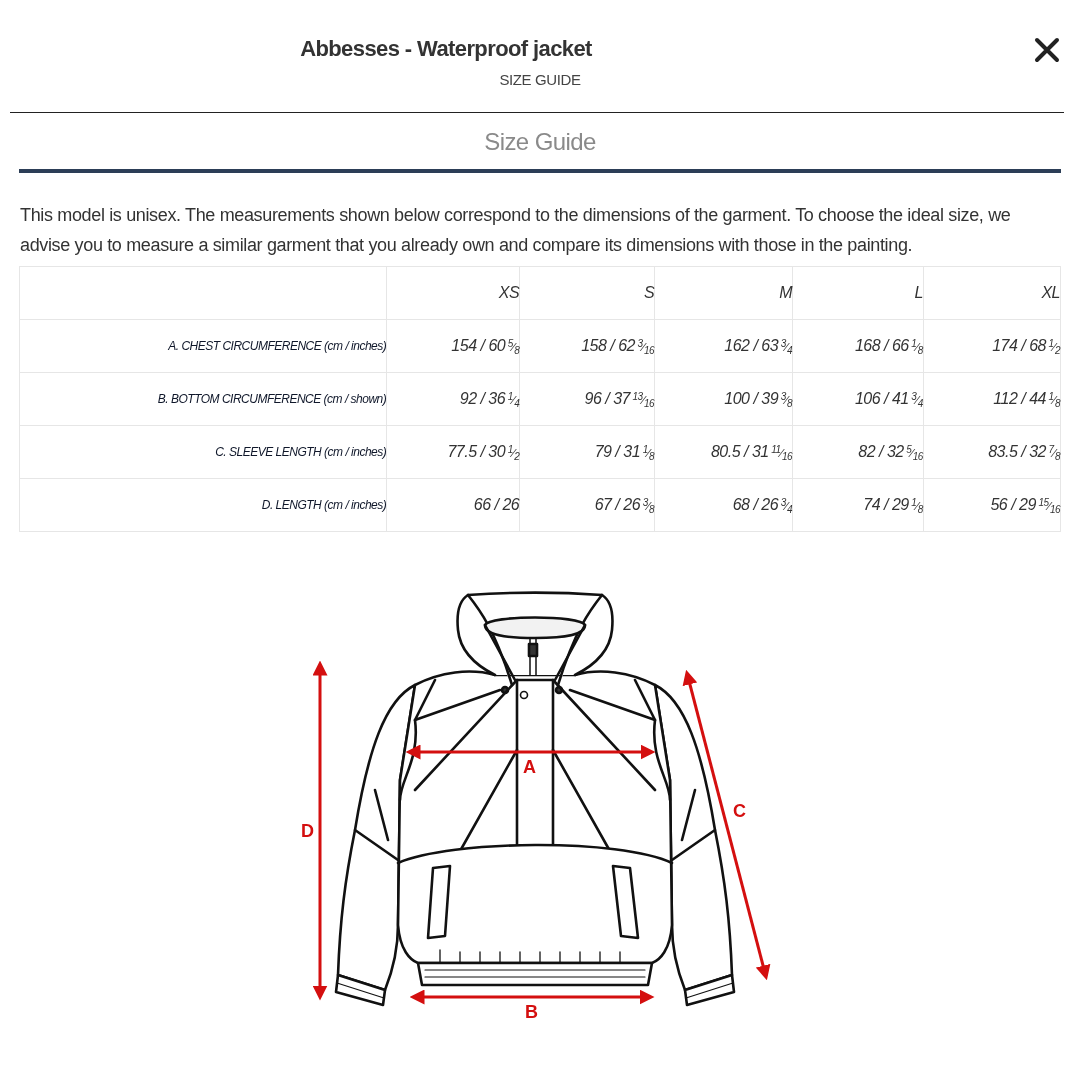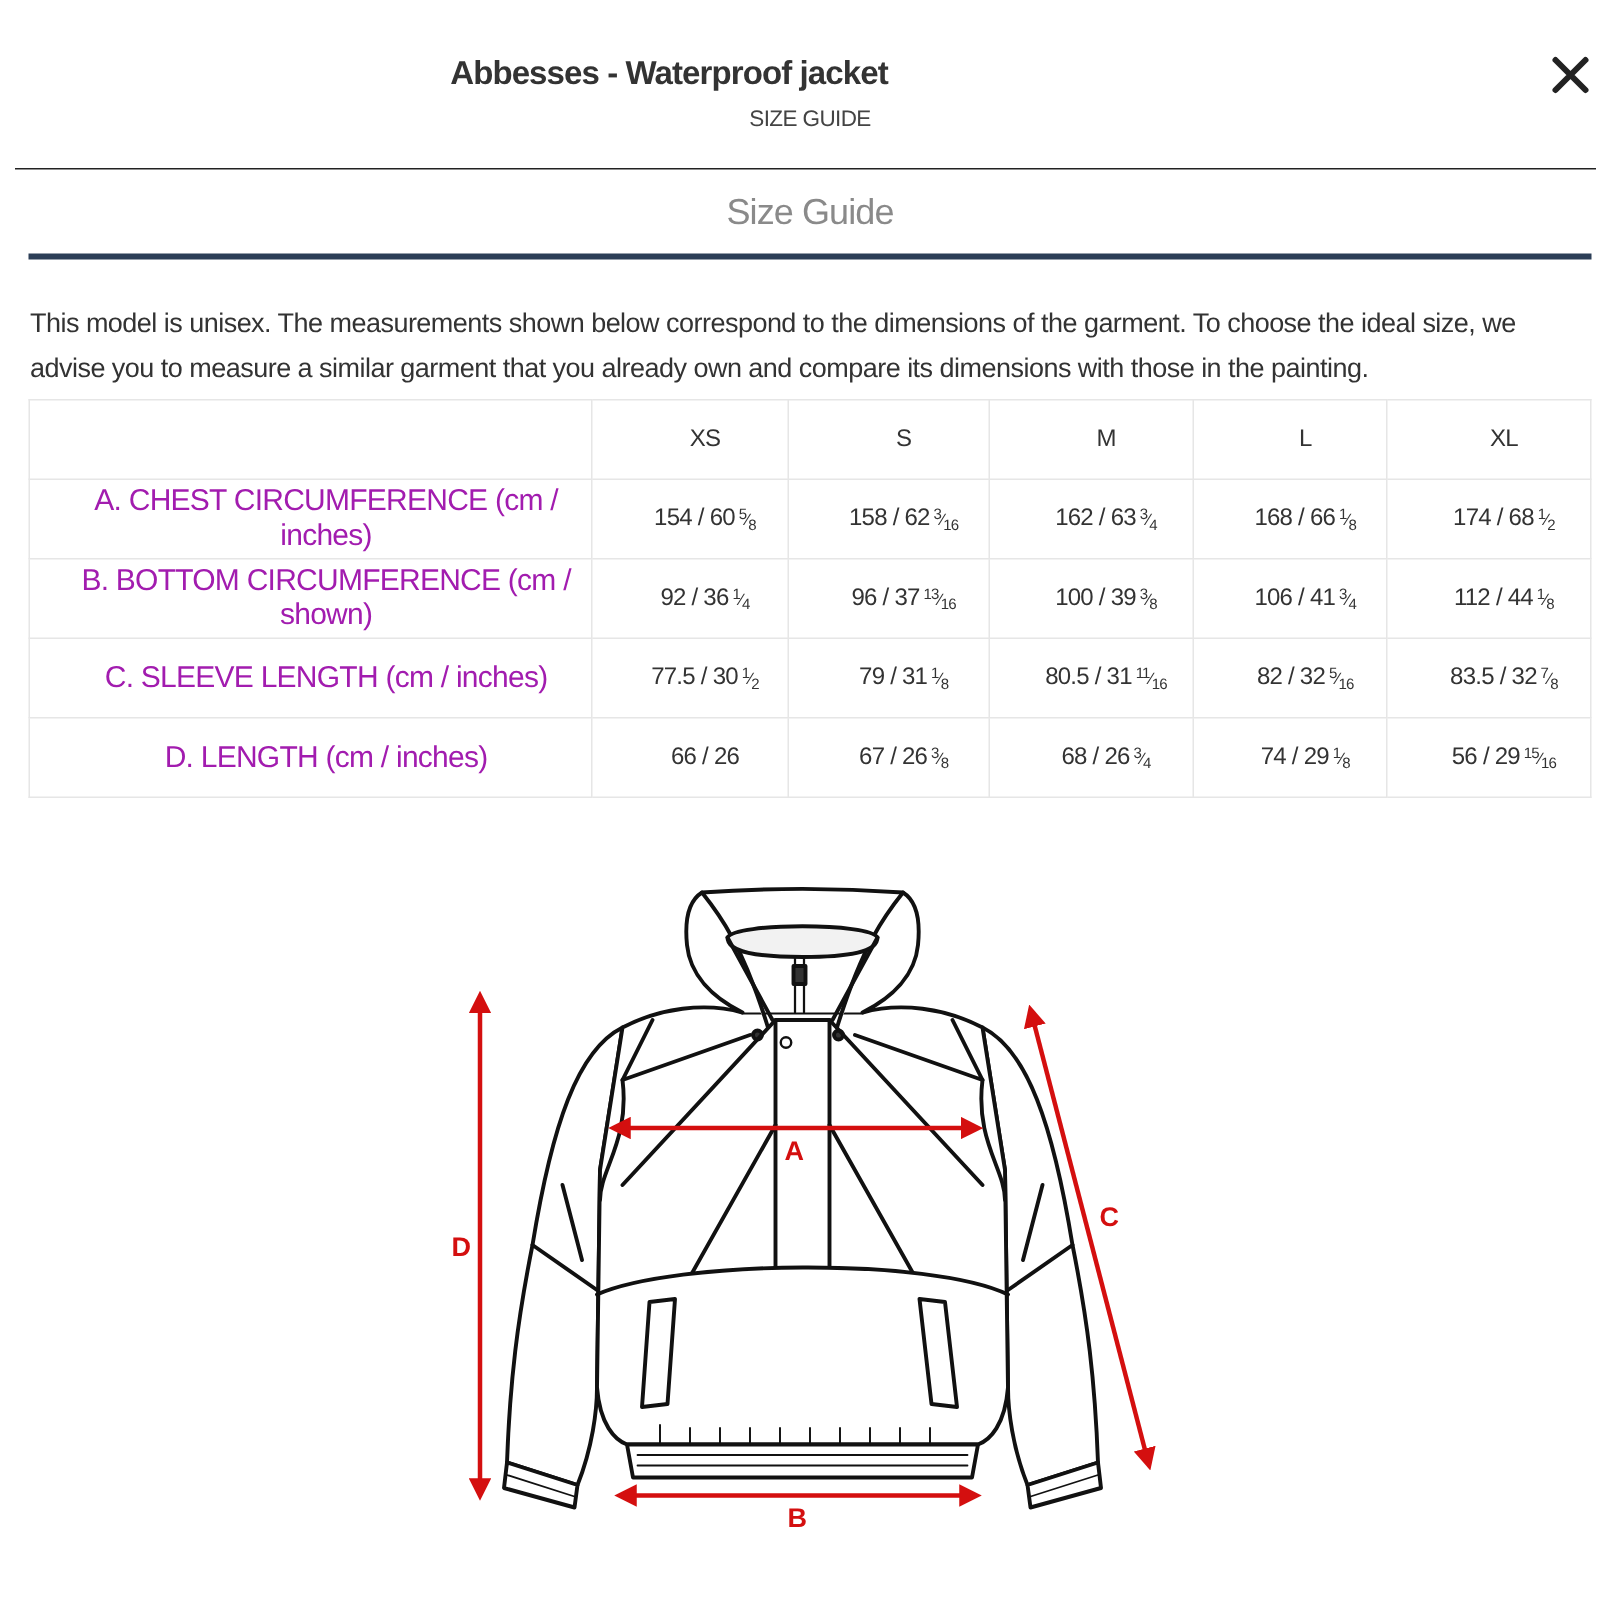--- a/index.html
+++ b/index.html
@@ -7,23 +7,23 @@
   .header { position: absolute; left: 0; top: 0; width: 1080px; height: 113px; }
   .title { position: absolute; left: 0; width: 892px; top: 36px; text-align: center; font-size: 22px; font-weight: bold; color: #333; letter-spacing: -0.6px; }
   .subtitle { position: absolute; left: 0; width: 1080px; top: 71px; text-align: center; font-size: 15px; color: #444; letter-spacing: -0.4px; }
   .close { position: absolute; left: 1033px; top: 36px; width: 28px; height: 28px; cursor: pointer; }
   .header-rule { position: absolute; left: 10px; top: 112px; width: 1054px; height: 1px; background: #222; }
   .tabs { position: absolute; left: 19px; top: 113px; width: 1042px; height: 60px; display: flex; }
   .tab { flex: 1; text-align: center; font-size: 24px; color: #8a8a8a; line-height: 58px; cursor: pointer; letter-spacing: -0.6px; border-bottom: 1px solid #aaa; box-sizing: border-box; height: 60px; }
   .tab.active { border-bottom: 4px solid #2c3e57; }
   .desc { position: absolute; left: 20px; top: 200px; width: 1045px; font-size: 18px; line-height: 30px; color: #333; letter-spacing: -0.35px; }
   table.sizes { position: absolute; left: 19px; top: 266px; width: 1042px; border-collapse: collapse; font-size: 16px; }
-  table.sizes td, table.sizes th { border: 1px solid #e6e6e6; height: 52px; padding: 0 0 0 20px; text-align: center; font-weight: normal; color: #333; letter-spacing: -0.5px; }
+  table.sizes td, table.sizes th { border: 1px solid #e6e6e6; height: 52px; padding: 0 0 0 20px; text-align: right; font-weight: normal; color: #333; letter-spacing: -0.5px; font-style: italic; }
   table.sizes th { height: 52px; }
-  table.sizes td.label { color: #a21caf; font-size: 20px; padding-left: 21px; }
+  table.sizes td.label { color: #0f172a; font-size: 12px; padding-left: 21px; }
   .frac { font-size: 11px; position: relative; }
   .frac sup { font-size: 10px; vertical-align: 4px; }
   .frac sub { font-size: 10px; vertical-align: -3px; }
   .col0 { width: 391px; } .colxs { width: 127px; } .cols { width: 130px; } .colm { width: 133px; } .coll { width: 125px; } .colxl { width: 132px; }
   .figure { position: absolute; left: 280px; top: 580px; width: 520px; height: 450px; }
 </style>
 </head>
 <body>
 
 <div class="header">

